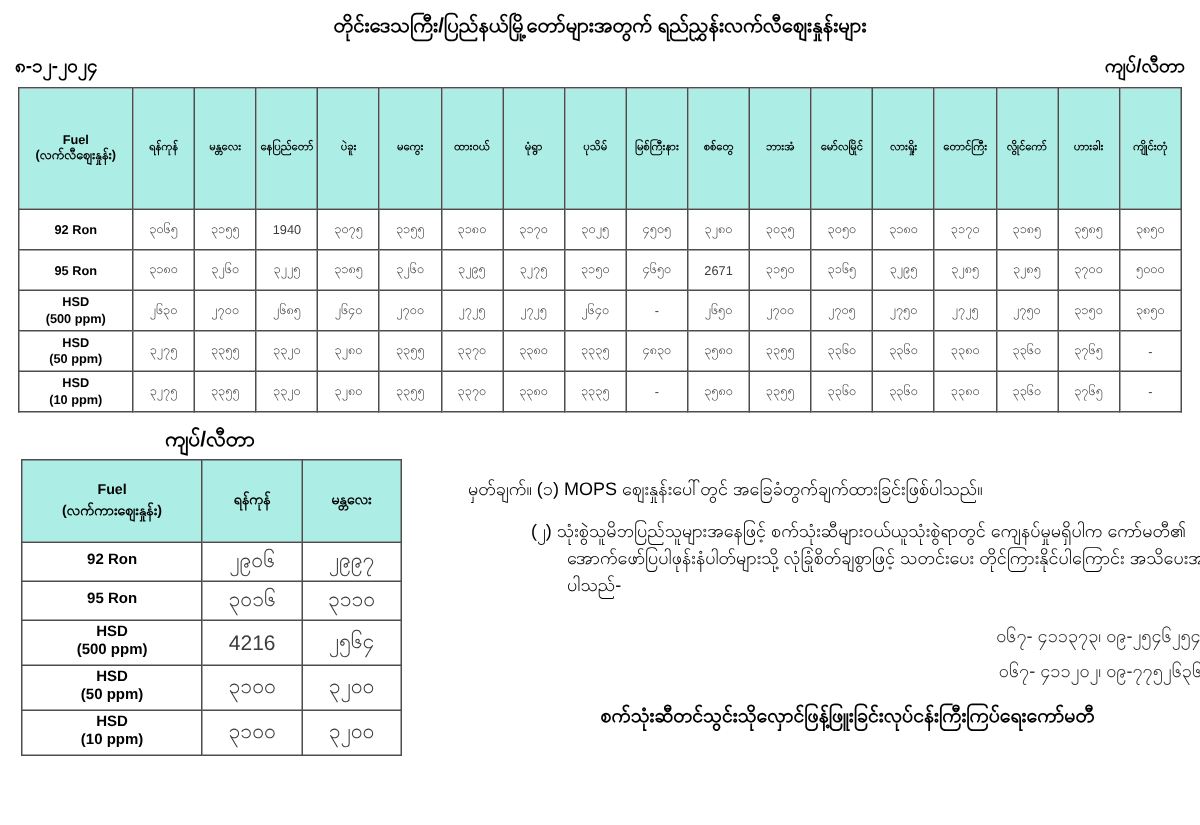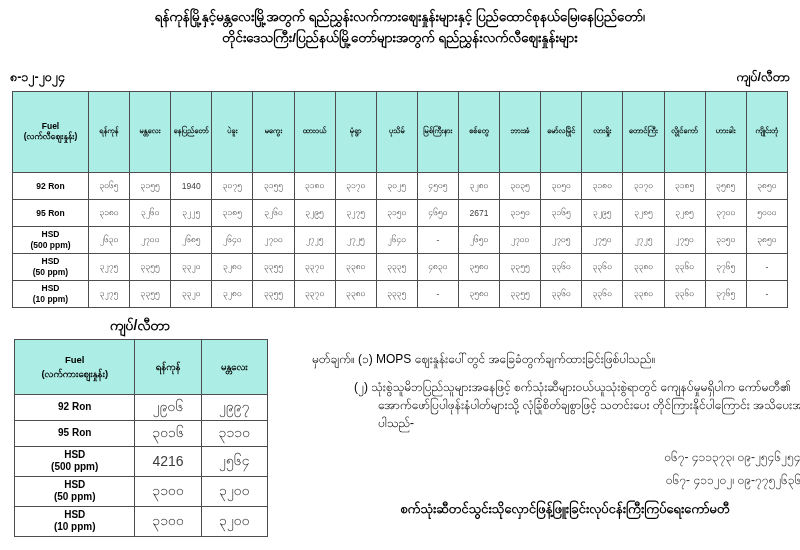--- a/index.html
+++ b/index.html
@@ -2,21 +2,21 @@
 <html style="--hdr: #aceee6;"><head>
 <meta charset="utf-8">
 <style>
   html,body{margin:0;padding:0;}
   body{
     width:800px;height:550px;overflow:hidden;background:#ffffff;color:#000;
     font-family:"Liberation Sans","DejaVu Sans",sans-serif;position:relative;
   }
   .title-block{ text-align:center; font-weight:bold; font-size:13.5px; line-height:1.55; margin-top:7px;}
   .meta-row{display:flex;justify-content:space-between;align-items:flex-end;
-    padding:0 10px;font-weight:bold;font-size:12.5px;margin-top:20px;}
+    padding:0 10px;font-weight:bold;font-size:12.5px;margin-top:8px;}
   
   table.main{border-collapse:collapse;table-layout:fixed;width:776px;margin:4px auto 0;}
   table.main th,table.main td{border:1px solid #4d4d4d;text-align:center;vertical-align:middle;padding:0 1px;overflow:hidden;}
   table.main thead th{background:var(--hdr,#aceee6);font-size:7.5px;font-weight:bold;height:80px;word-break:break-all;}
   table.main thead th.fuelhead{font-size:8.5px;word-break:normal;}
   table.main td{font-size:8.5px;color:#3c3c3c;height:26px;}
   table.main td.rowlabel{font-weight:bold;color:#000;font-size:8.5px;line-height:1.25;}
   .l2{display:block;}
   
   .bottom{display:flex;margin-top:8px;}
@@ -33,21 +33,20 @@
   .note1{white-space:nowrap;}
   .note1 .nh{font-weight:normal;}
   .note2{margin-top:10px;padding-left:66px;text-indent:-24px;width:440px;}
   .phones{margin-top:14px;text-align:right;padding-right:4px;font-size:12px;line-height:1.9;color:#2a2a2a;}
   .footer-line{margin-top:8px;text-align:center;font-weight:bold;font-size:13px;}
 </style>
 </head>
 <body>
 
 <div class="title-block">
-  <div>ရန်ကုန်မြို့နှင့်မန္တလေးမြို့အတွက် ရည်ညွှန်းလက်ကားဈေးနှုန်းများနှင့် ပြည်ထောင်စုနယ်မြေ၊နေပြည်တော်၊</div>
   <div>တိုင်းဒေသကြီး/ပြည်နယ်မြို့တော်များအတွက် ရည်ညွှန်းလက်လီဈေးနှုန်းများ</div>
 </div>
 
 <div class="meta-row">
   <span>၈-၁၂-၂၀၂၄</span>
   <span>ကျပ်/လီတာ</span>
 </div>
 
 <table class="main">
   <colgroup>

